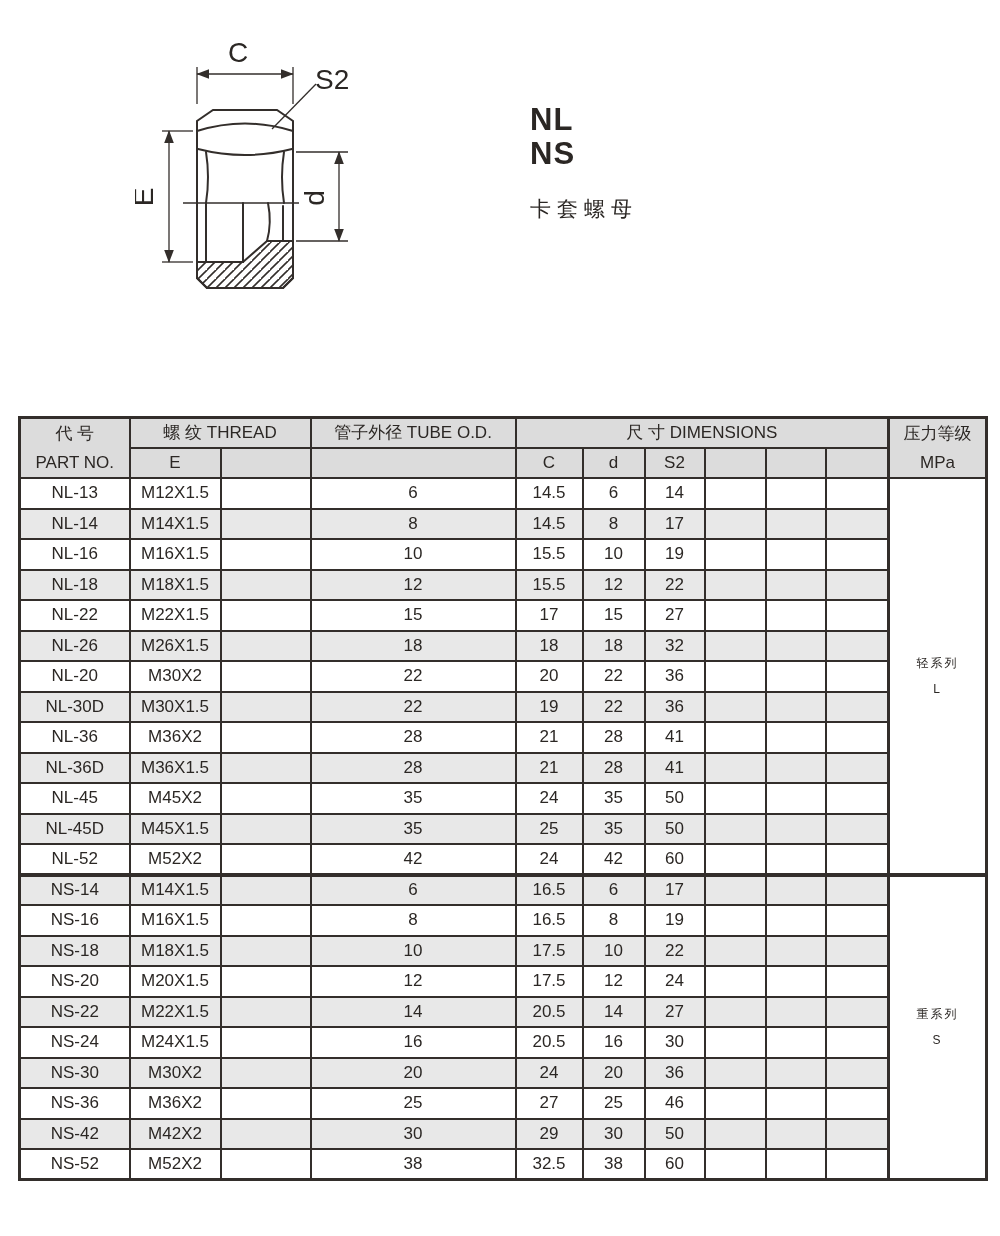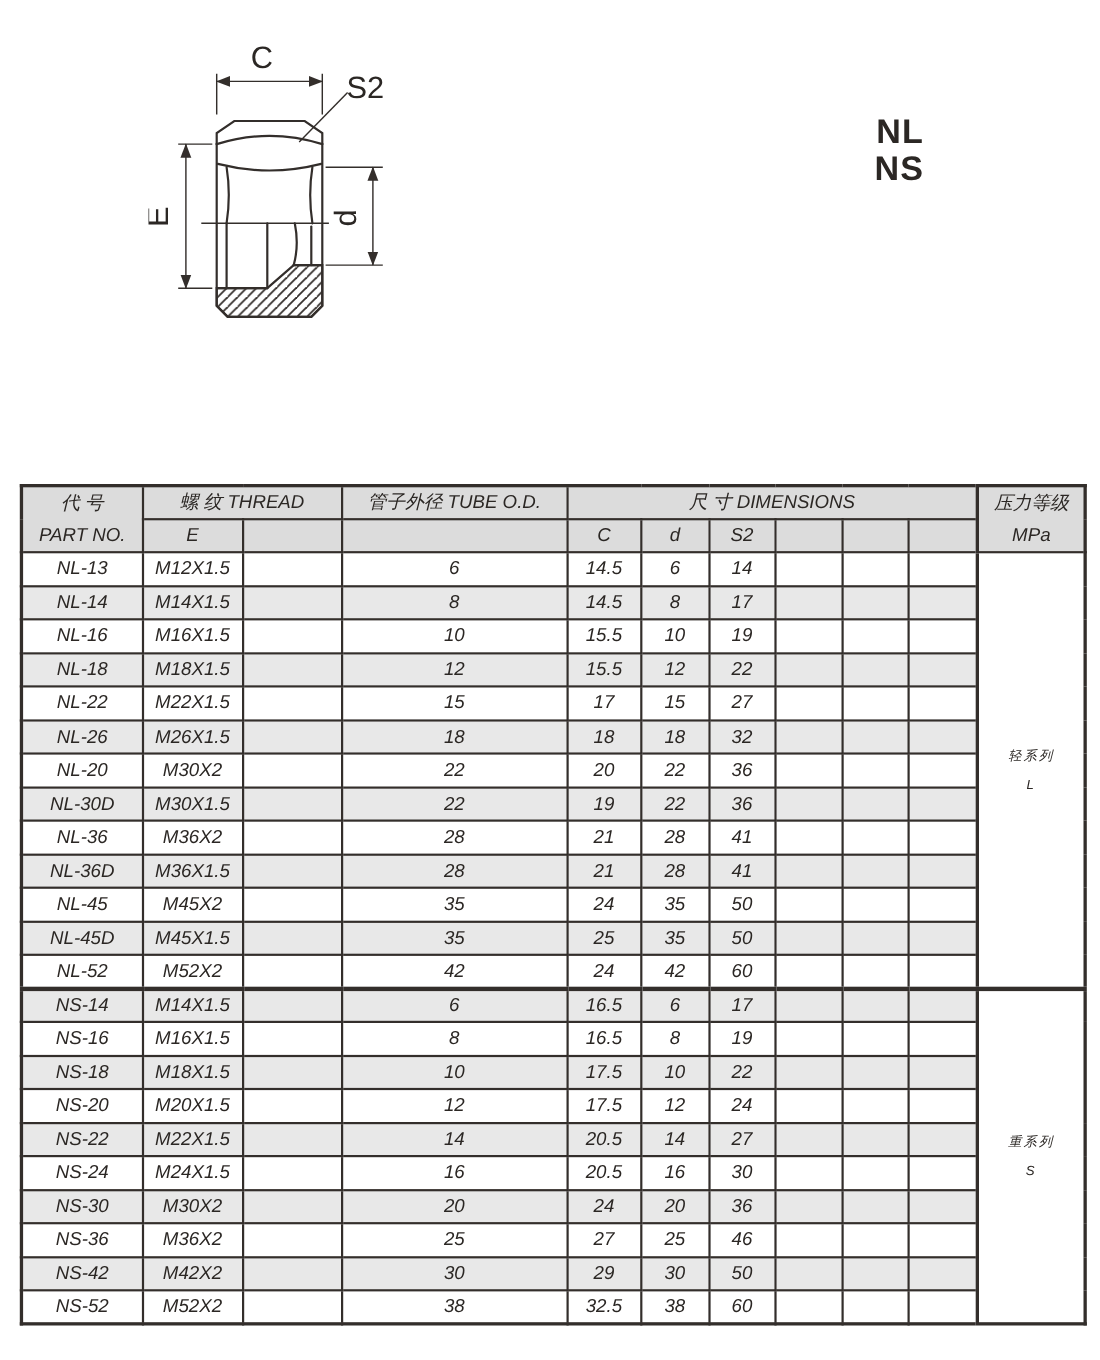--- a/index.html
+++ b/index.html
@@ -12,30 +12,29 @@
   *{box-sizing:border-box;margin:0;padding:0}
   html,body{background:#fff}
   body{
     width:1000px;height:1236px;position:relative;overflow:hidden;
     font-family:"Liberation Sans",sans-serif;color:var(--text);
     background:var(--page-bg);
   }
   
   .drawing{position:absolute;left:135px;top:28px;width:230px;height:272px}
   
-  .title-block{position:absolute;left:530px;top:103px;width:310px;text-align:right}
+  .title-block{position:absolute;left:530px;top:103px;width:310px;text-align:left}
   .model-line{font-size:31px;font-weight:bold;line-height:34px;letter-spacing:1px}
   .subtitle-cn{margin-top:24px;font-size:21px;letter-spacing:6px}
   .subtitle-en{margin-top:12px;font-size:23px;letter-spacing:1px}
   
   table.spec-table{
-    position:absolute;left:18px;top:440px;width:967px;
+    position:absolute;left:18px;top:416px;width:967px;
     border-collapse:collapse;table-layout:fixed;
     border:3px solid var(--border);
-    font-style:italic;
   }
   .spec-table th,.spec-table td{
     border:2px solid var(--border);
     text-align:center;vertical-align:middle;
     font-size:17px;font-weight:normal;
     white-space:nowrap;overflow:hidden;
     padding:0;color:var(--text);
   }
   .spec-table thead th{background:var(--header-bg);height:30px}
   .spec-table thead .two-line div{height:29px;line-height:29px}
@@ -96,20 +95,21 @@
     <text x="238" y="62" text-anchor="middle">C</text>
     <text x="315" y="89" text-anchor="start">S2</text>
     <text x="153" y="197" text-anchor="middle" transform="rotate(-90 153 197)">E</text>
     <text x="324" y="198" text-anchor="middle" transform="rotate(-90 324 198)">d</text>
   </g>
 </svg>
 
 <div class="title-block">
   <div class="model-line">NL</div>
   <div class="model-line">NS</div>
+  <div class="subtitle-cn">卡套螺母</div>
 </div>
 
 <table class="spec-table">
   <colgroup>
     <col style="width:110px">
       <col style="width:91px">
       <col style="width:90px">
     <col style="width:205px">
       <col style="width:67px">
       <col style="width:62px">

